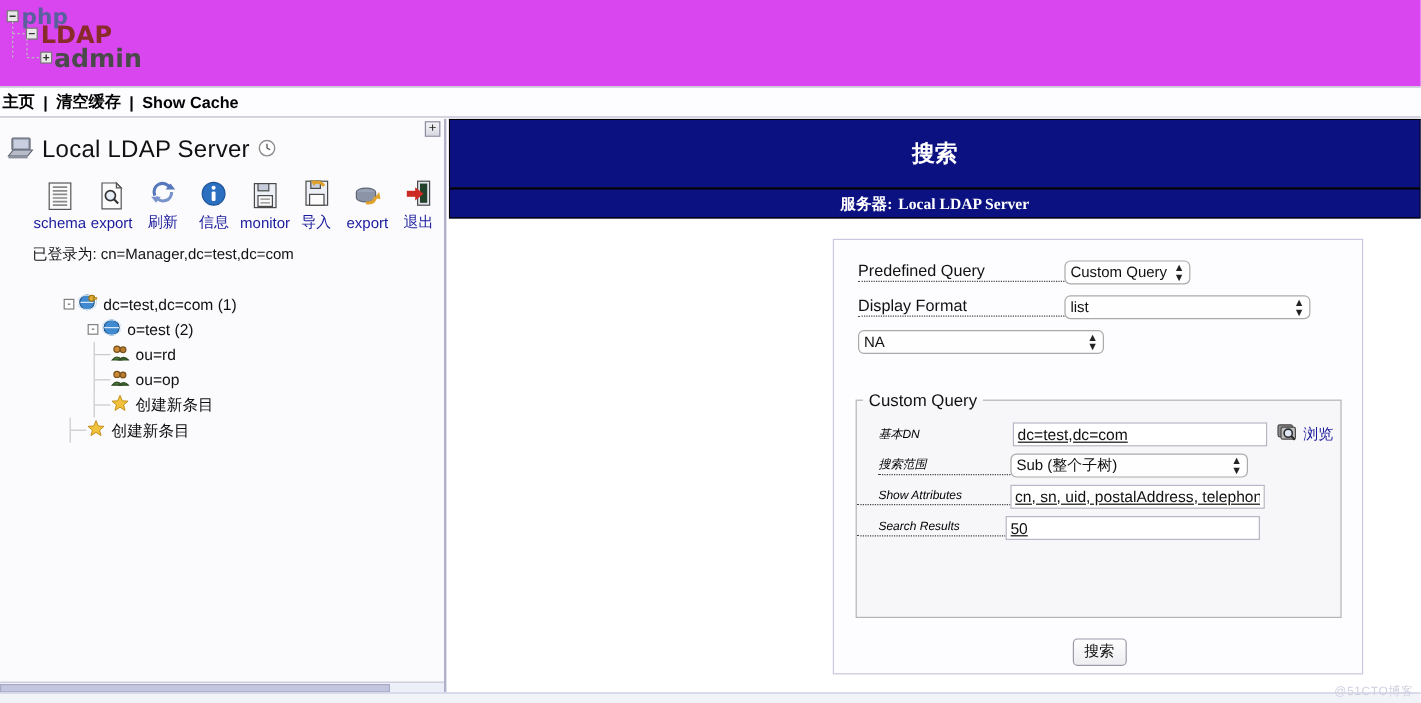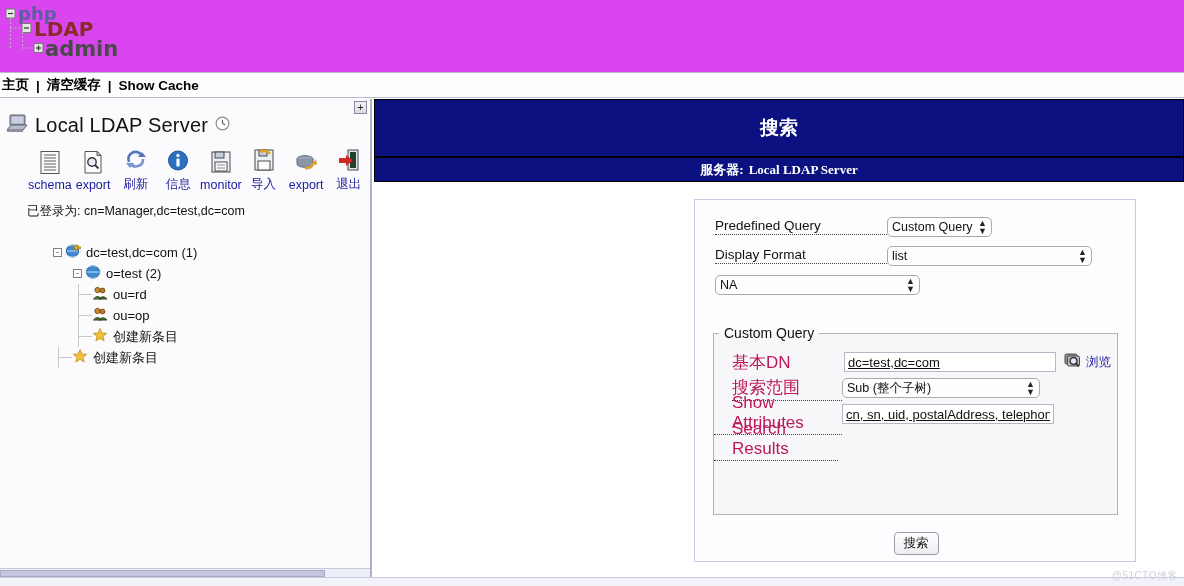--- a/index.html
+++ b/index.html
@@ -131,21 +131,21 @@
 
   fieldset.cq {
     position:absolute; left:18px; top:125px; width:405px; height:190px;
     border:1px solid #b4b4b4; background:#f7f7fa;
     margin:0; padding:8px 0 0 0;
   }
   fieldset.cq legend {
     font-size:14px; color:#111; padding:0 5px; margin-left:5px;
   }
   .frow { display:flex; align-items:center; height:26px; padding-left:18px; }
-  .frow .flbl { width:112px; font-size:17px; color:#be185d; }
+  .frow .flbl { width:112px; font-size:10px; color:#000000;font-style:italic; }
   .frow .flbl.dotted { border-bottom:1px dotted #444; width:110px; padding-bottom:1px; }
   input.txt {
     font-family:"Liberation Sans", sans-serif;
     font-size:13px; color:#111;
     border:1px solid #b6b6c4; background:#fff;
     height:20px; padding:1px 3px;text-decoration:underline;
   }
   .in-dn   { width:212px; }
   .in-filt { width:212px; }
   .in-attr { width:212px; }
@@ -511,20 +511,21 @@
 
 
         <div class="frow">
           <span class="flbl dotted" style="width:128px;margin-left:-18px;padding-left:18px;">Show Attributes</span>
           <input class="txt in-attr" type="text" value="cn, sn, uid, postalAddress, telephon" style="">
         </div>
 
 
         <div class="frow">
           <span class="flbl dotted" style="width:124px;margin-left:-18px;padding-left:18px;">Search Results</span>
+          <input class="txt in-res" type="text" value="50" style="">
         </div>
 
       </fieldset>
 
       <div class="submit-wrap">
         <button class="searchbtn">搜索</button>
       </div>
 
     </div>
   </div>

